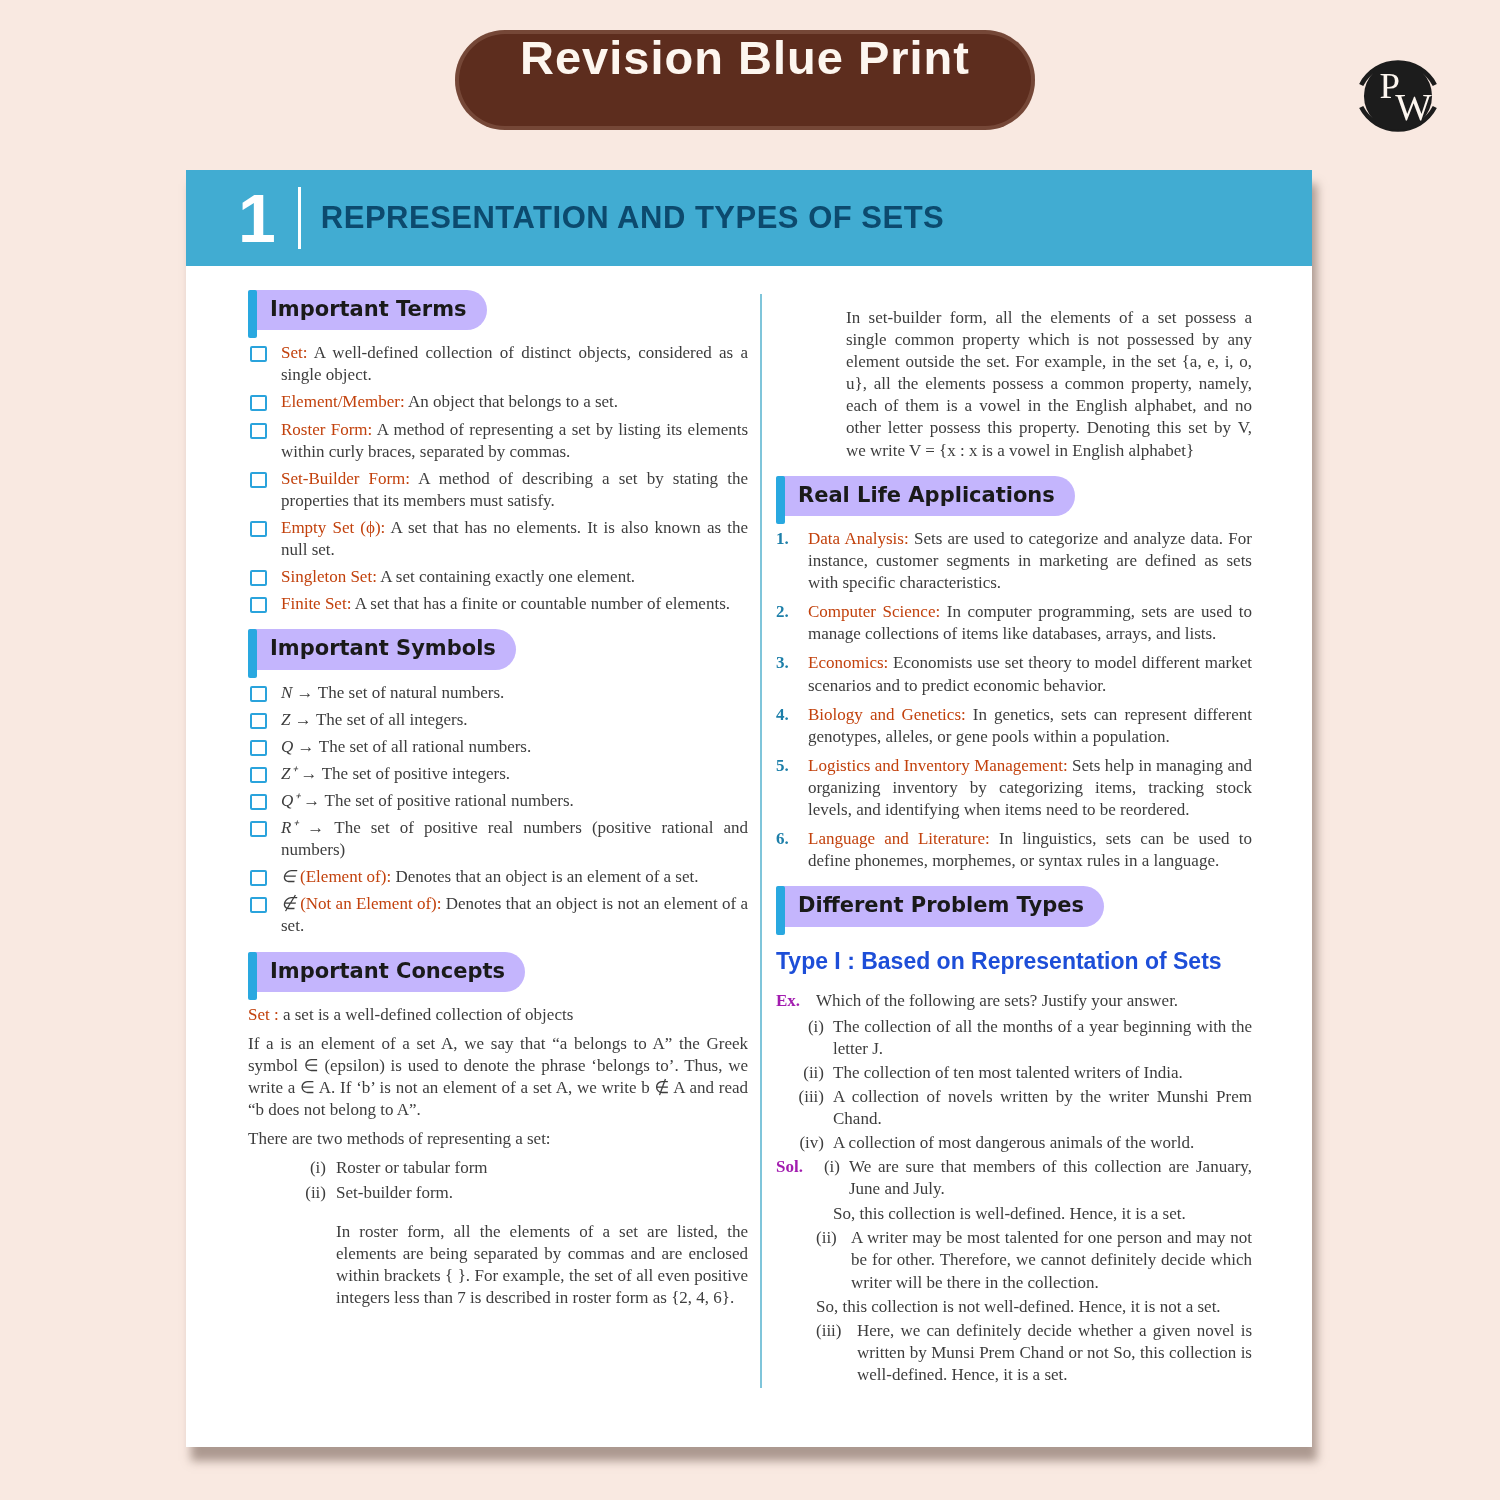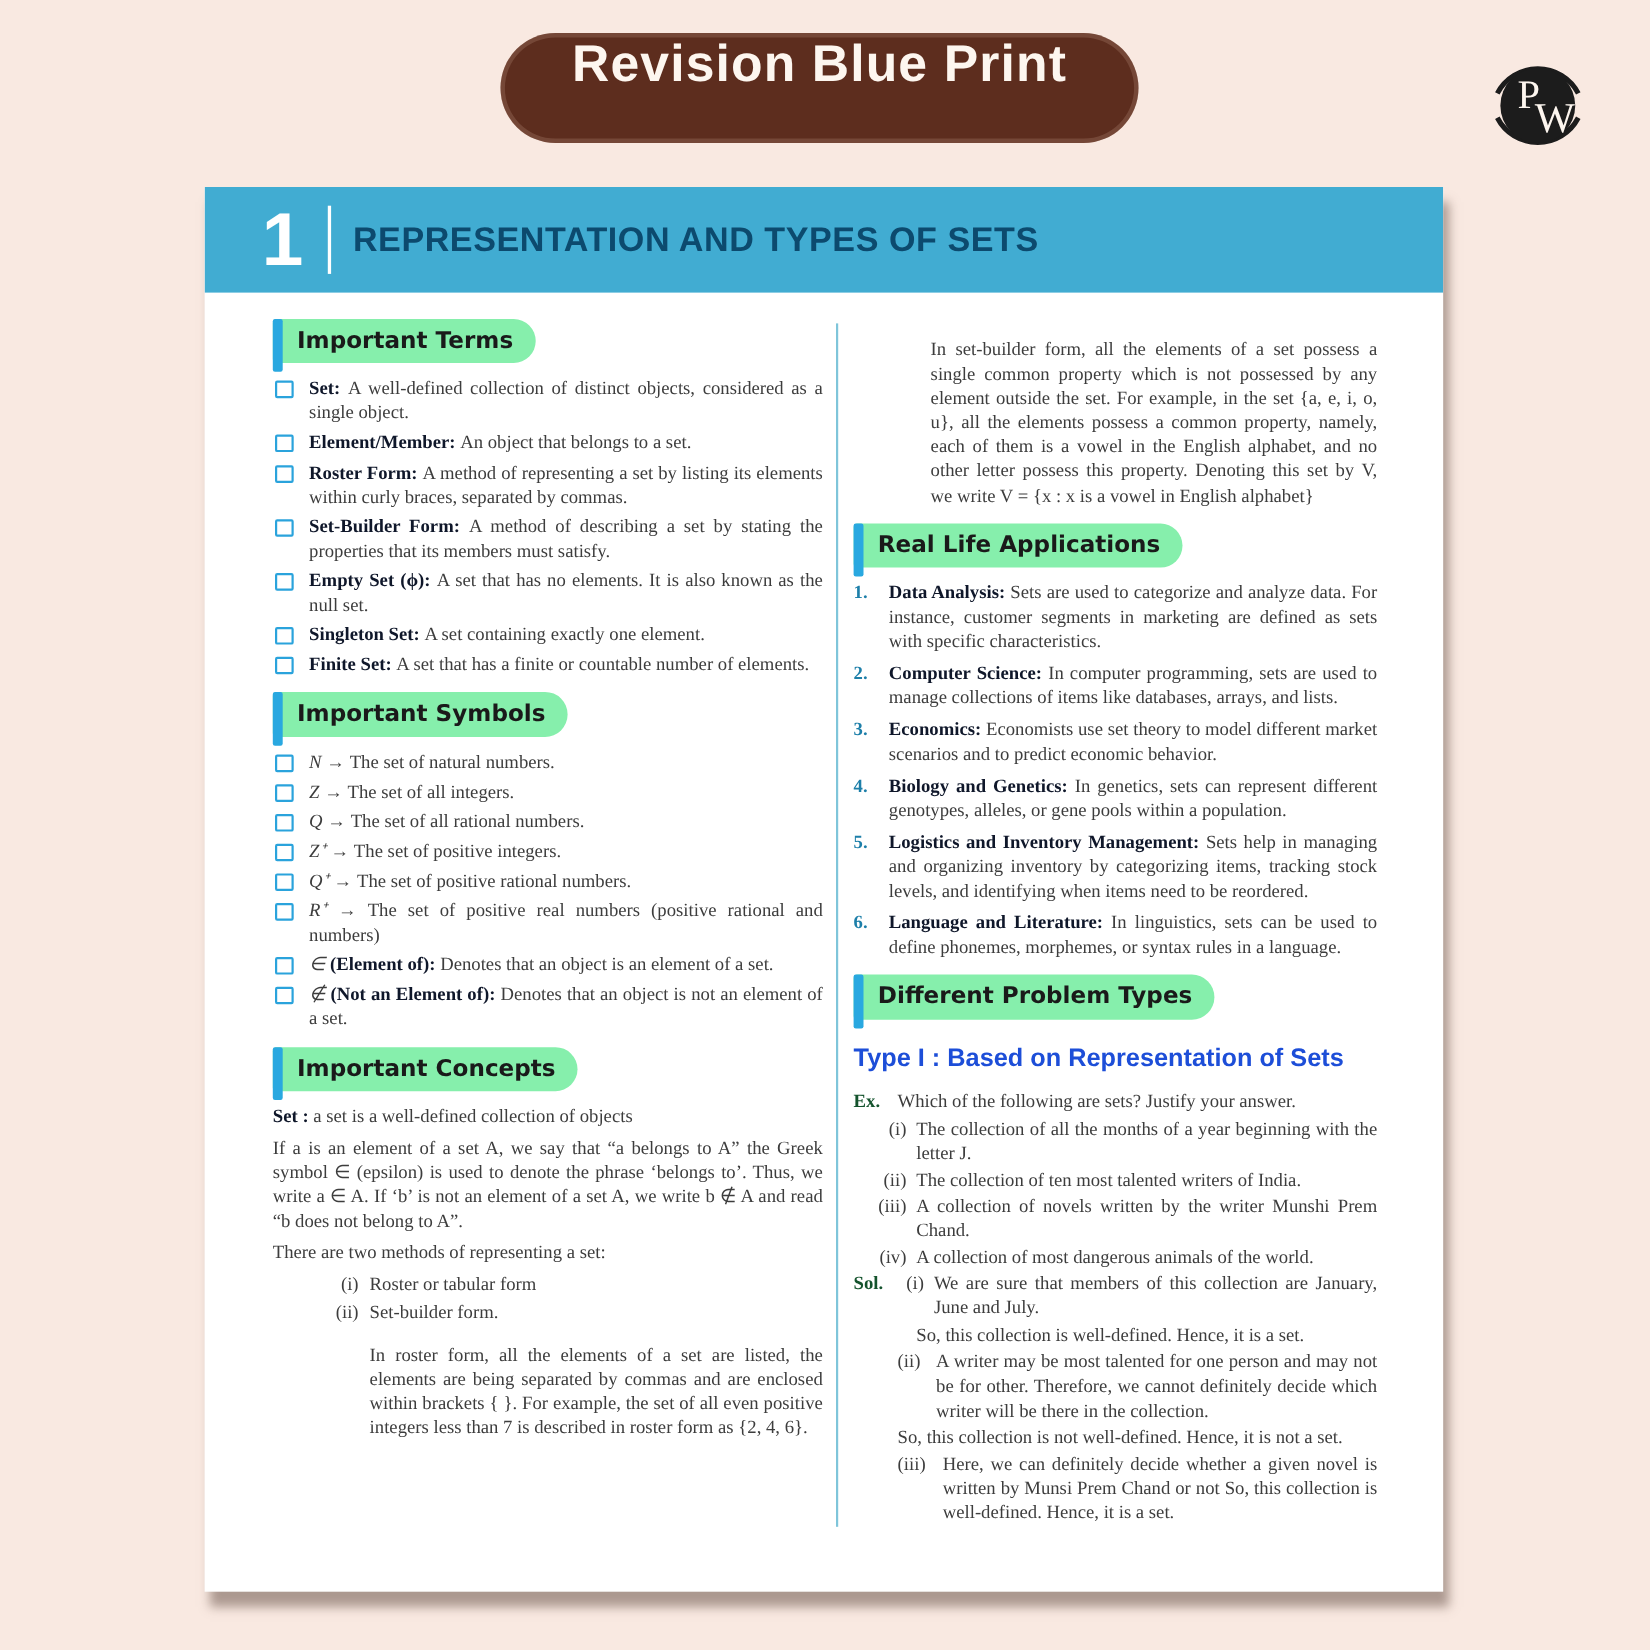--- a/index.html
+++ b/index.html
@@ -48,33 +48,33 @@
     display:flex;align-items:stretch;
     padding:24px 60px 20px 62px;box-sizing:border-box;
   }
   .col-left{width:500px;flex:none;}
   .col-divider{width:2px;background:#7fc5da;margin:4px 14px 0 12px;flex:none;}
   .col-right{flex:1;min-width:0;}
   
   .pill-wrap{margin:0 0 12px 0;}
   .pill{
     position:relative;display:inline-block;
-    background:#86efac;color:#1a1a1a;
+    background:#c4b5fd;color:#1a1a1a;
     font-family:"DejaVu Sans",sans-serif;font-weight:bold;font-size:21px;
     padding:6px 20px 7px 22px;
     border-radius:4px 22px 22px 4px;
   }
   .pill::before{
     content:"";position:absolute;left:0;top:0;width:9px;height:calc(100% + 8px);
     background:#29a8e0;border-radius:2px;
   }
   .section{margin-top:14px;}
   
   .body-text{font-size:17px;line-height:1.3;}
-  .bold{font-weight:bold;color:#0f172a;}
+  .bold{font-weight:normal;color:#c2410c;}
   .bold::after{content:" ";}
   .sym{font-style:italic;}
   .sym::after{content:" ";}
   
   .chk-item{display:flex;margin-bottom:5px;text-align:justify;}
   .chk-box{
     flex:none;width:13px;height:12px;margin:4px 14px 0 2px;
     border:2px solid #2aa3dc;border-radius:2px;background:#fff;
   }
   .chk-body{flex:1;min-width:0;}
@@ -90,21 +90,21 @@
   .roman-item{display:flex;margin-bottom:2px;}
   .roman-marker{flex:none;width:78px;text-align:right;margin-right:10px;}
   .indent-para{padding-left:88px;text-align:justify;margin-bottom:4px;}
   
   .intro-para{padding-left:70px;text-align:justify;margin-bottom:10px;}
   .type-heading{
     color:#1d4ed8;font-family:"Liberation Sans",sans-serif;
     font-weight:bold;font-size:23px;margin:20px 0 14px 0;
   }
   .ex-row{display:flex;margin-bottom:3px;}
-  .ex-label{flex:none;width:40px;color:#14532d;font-weight:bold;}
+  .ex-label{flex:none;width:40px;color:#a21caf;font-weight:bold;}
   .ex-body{flex:1;min-width:0;}
   .ex-roman{display:flex;margin-bottom:2px;text-align:justify;}
   .ex-roman-marker{flex:none;width:48px;text-align:right;margin-right:9px;}
   .sol-note-deep{padding-left:57px;margin-bottom:2px;text-align:justify;}
   .sol-note-shallow{padding-left:10px;margin-bottom:2px;text-align:justify;}
 </style>
 </head>
 <body>
 
 <div class="banner">

